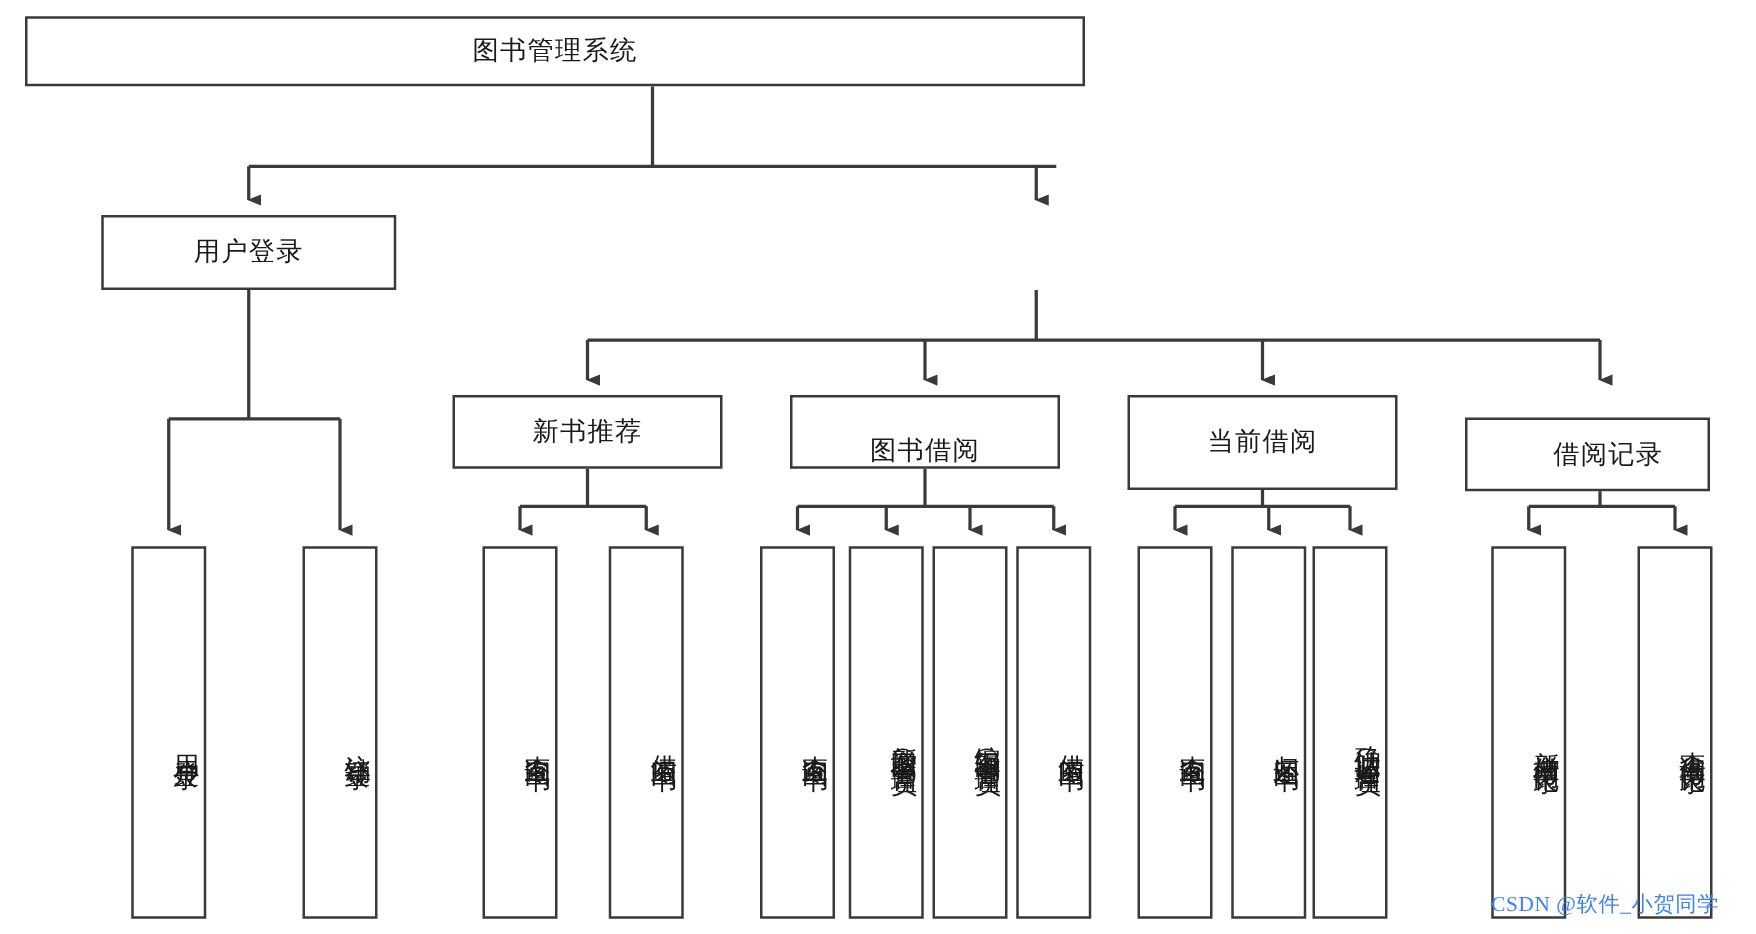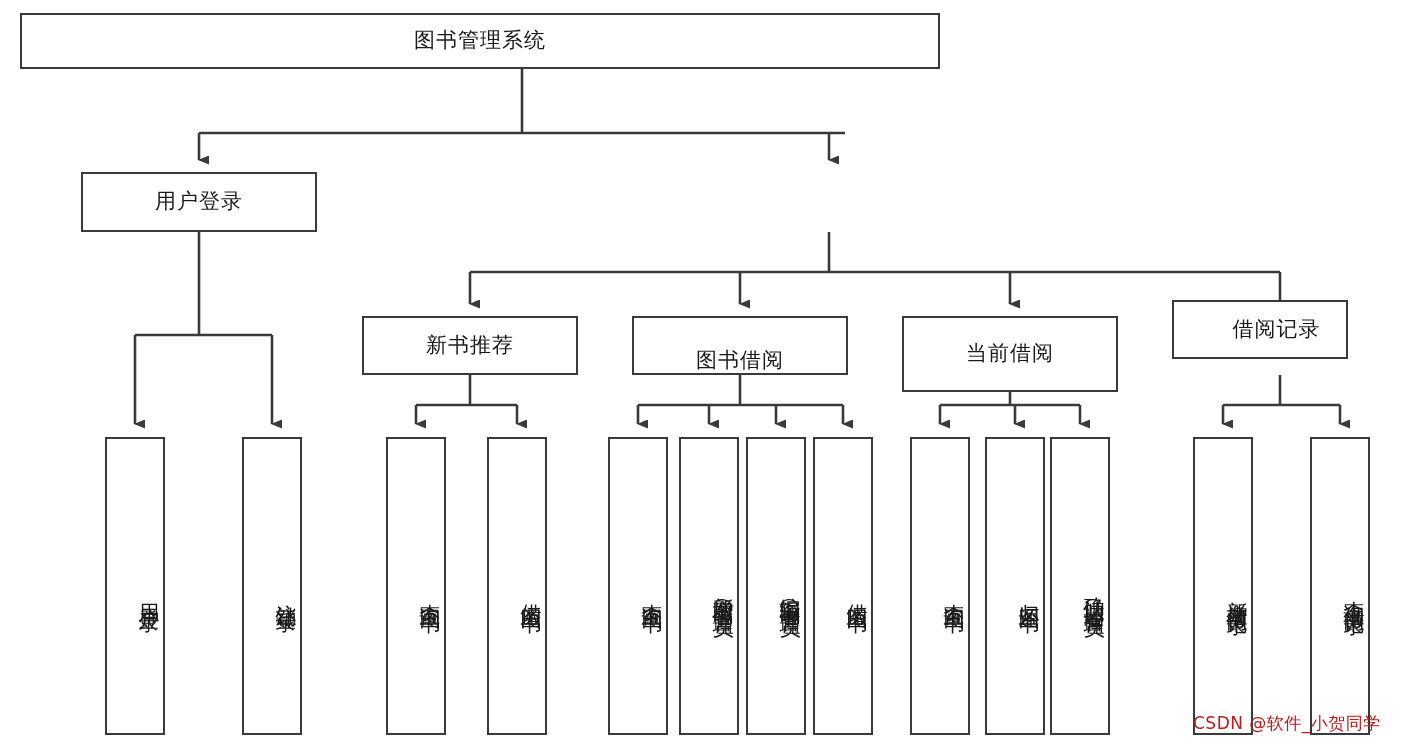--- a/index.html
+++ b/index.html
@@ -52,23 +52,24 @@
   .node.vert .vtext {
     writing-mode: vertical-rl;
     text-orientation: upright;
     white-space: nowrap;
   }
   #watermark {
     position: absolute;
     left: 1193px;
     top: 712px;
     font-size: 17px;
-    color: #b91c1c;
+    color: #3b82f6;
     white-space: nowrap;
     letter-spacing: 0.5px;
+    font-family: Liberation Serif, serif;
   }
 </style>
 </head>
 <body>
 
 <div id="canvas">
 
   <svg id="wires" viewBox="0 0 1405 747">
     <defs>
       <marker id="arrowhead" markerWidth="9" markerHeight="11" refX="4.5" refY="10" orient="auto" markerUnits="userSpaceOnUse">
@@ -112,38 +113,38 @@
       <path d="M1015,405 L1015,424" marker-end="url(#arrowhead)"></path>
       <path d="M1080,405 L1080,424" marker-end="url(#arrowhead)"></path>
 
       <path d="M1280,375 L1280,405"></path>
       <path d="M1223,405 L1340,405"></path>
       <path d="M1223,405 L1223,424" marker-end="url(#arrowhead)"></path>
       <path d="M1340,405 L1340,424" marker-end="url(#arrowhead)"></path>
     </g>
   </svg>
 
-  <div class="node horiz" style="left:20px; top:13px; width:920px; height:56px;">
+  <div class="node horiz" style="left:20px; top:13px; width:848px; height:56px;">
     <span>图书管理系统</span>
   </div>
 
   <div class="node horiz" style="left:81px; top:172px; width:236px; height:60px;">
     <span>用户登录</span>
   </div>
 
   <div class="node horiz" style="left:362px; top:316px; width:216px; height:59px;">
     <span>新书推荐</span>
   </div>
   <div class="node horiz" style="left:632px; top:316px; width:216px; height:59px;align-items:flex-end;">
     <span>图书借阅</span>
   </div>
   <div class="node horiz" style="left:902px; top:316px; width:216px; height:76px;">
     <span>当前借阅</span>
   </div>
-  <div class="node horiz" style="left:1172px; top:300px; width:176px; height:59px;padding-left:33px;">
+  <div class="node horiz" style="left:1172px; top:334px; width:196px; height:59px;padding-left:33px;">
     <span>借阅记录</span>
   </div>
 
   <div class="node vert" style="left:105px; top:437px; width:60px; height:298px;">
     <span class="vtext">用户登录</span>
   </div>
   <div class="node vert" style="left:242px; top:437px; width:60px; height:298px;">
     <span class="vtext">注销登录</span>
   </div>
 

